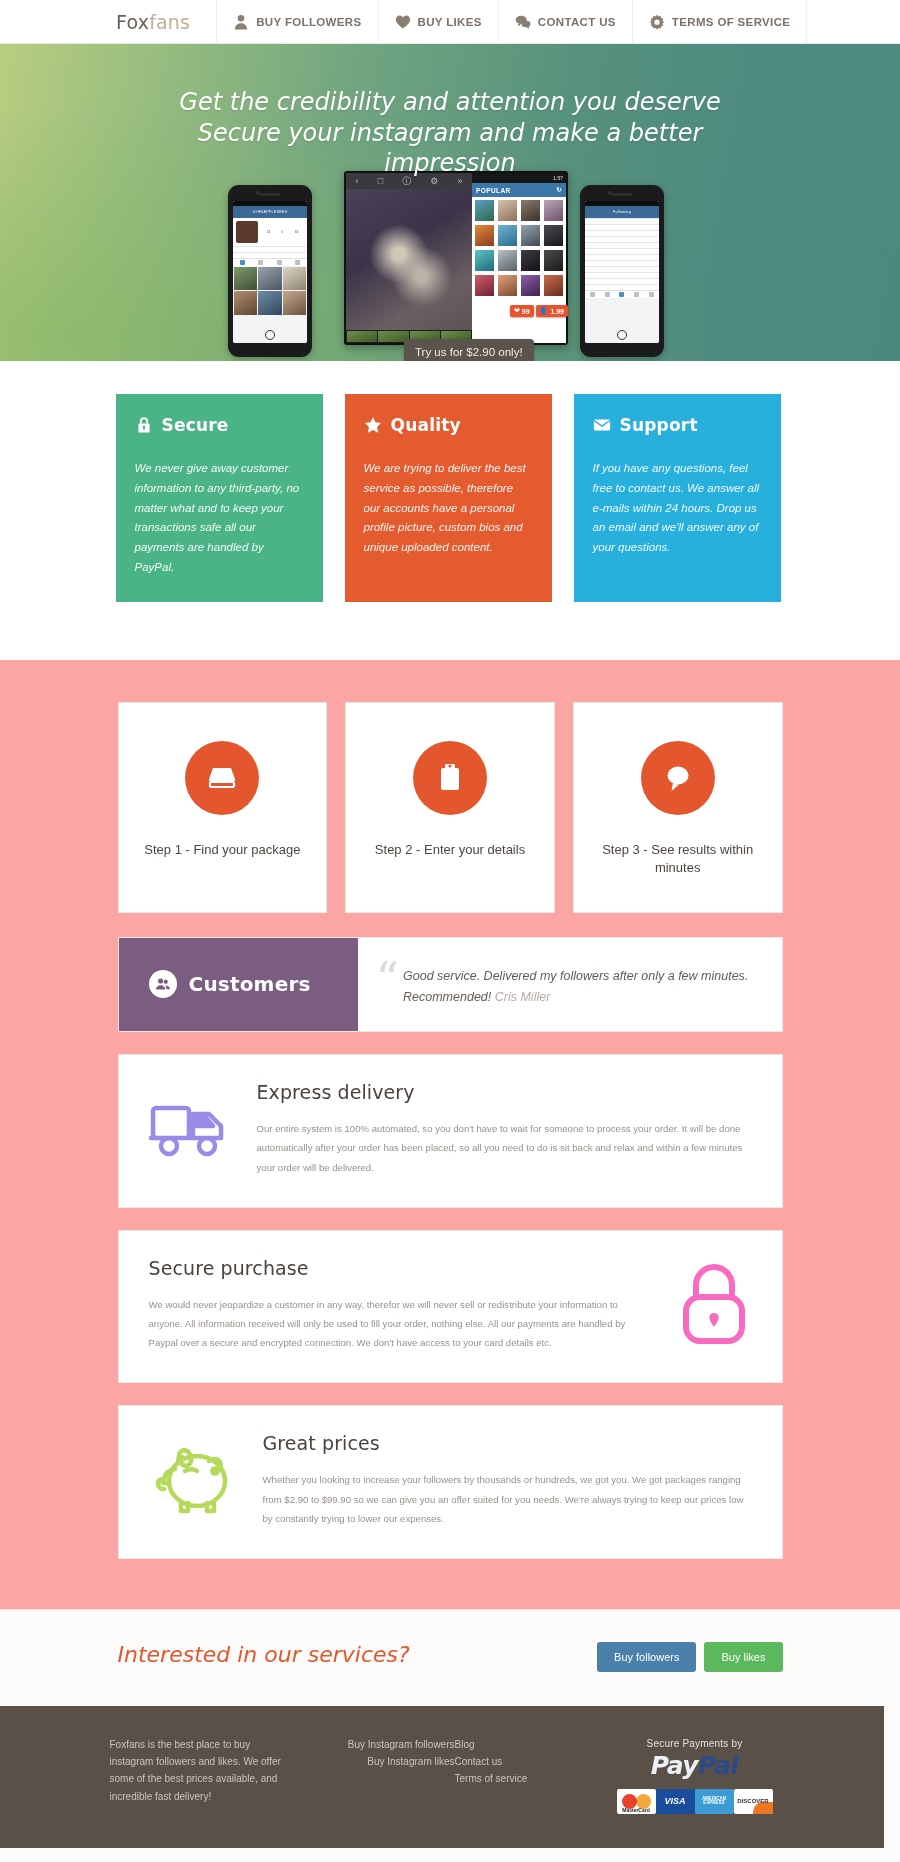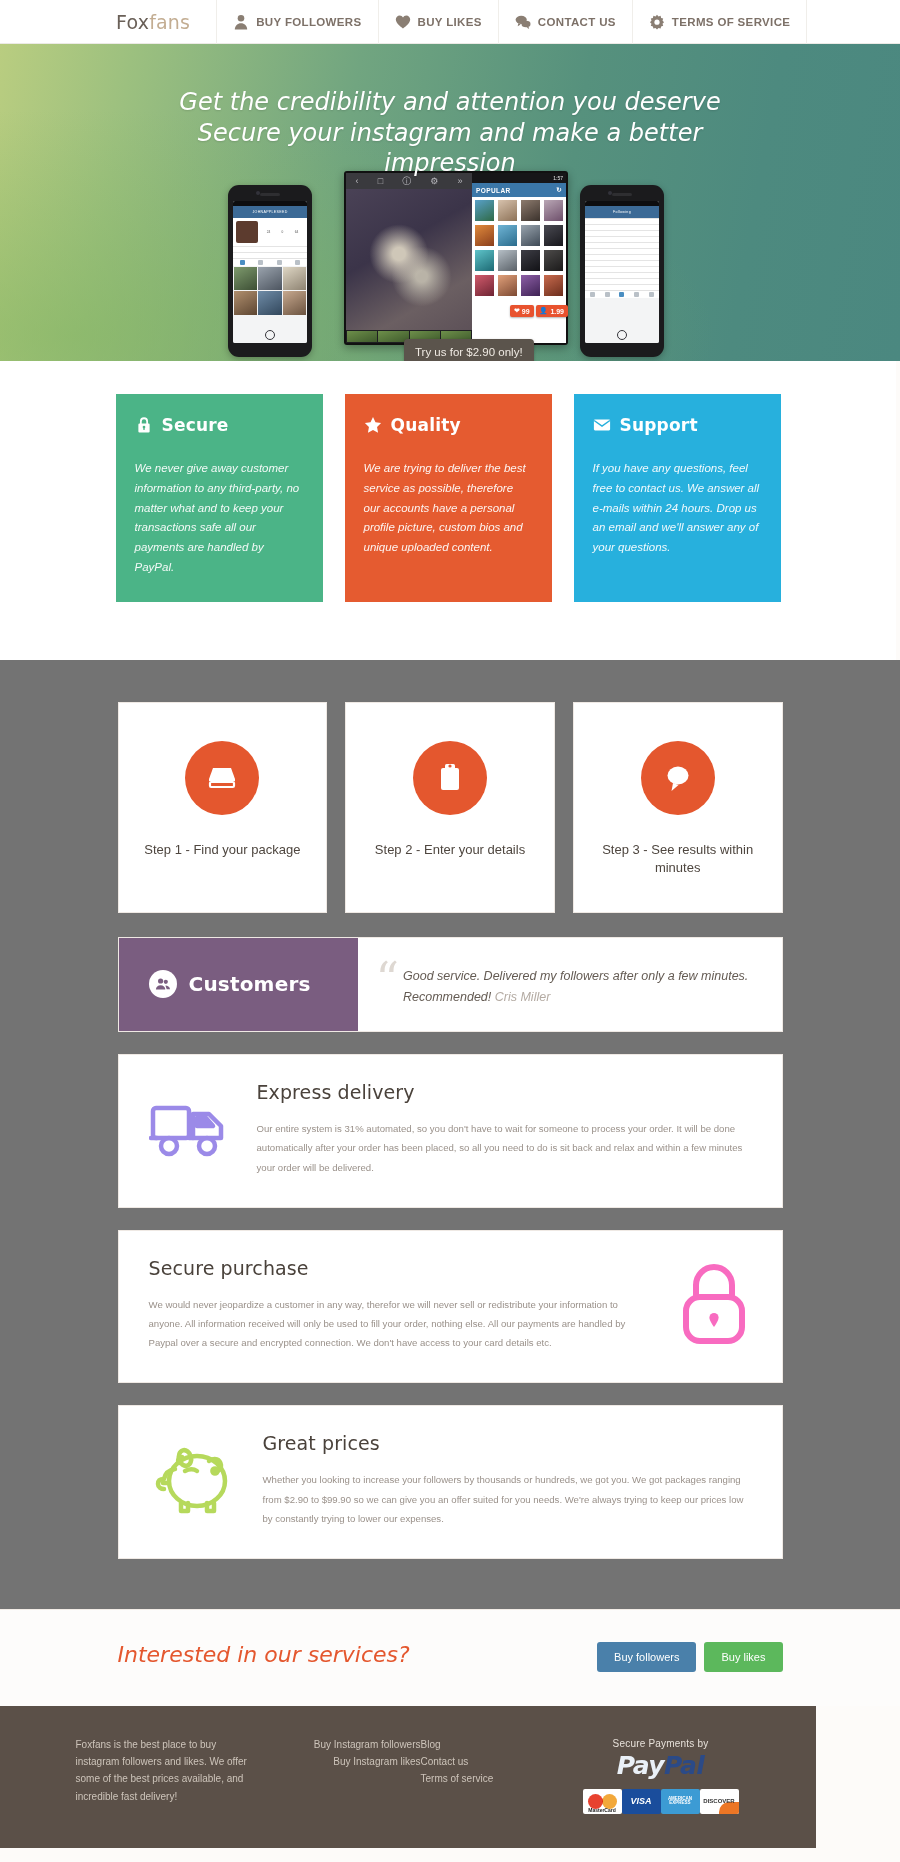--- a/index.html
+++ b/index.html
@@ -130,21 +130,21 @@
   .fcard.blue   { background:#27b0dd; }
   .fcard h3 {
     display:flex; align-items:center; gap:9px;
     font-size:17px; font-weight:bold; letter-spacing:.2px; margin-bottom:24px;
     font-family:"DejaVu Sans", sans-serif;
   }
   .fcard h3 svg { width:18px; height:18px; fill:#fff; flex:0 0 18px; }
   .fcard p { font-size:11.5px; line-height:1.72; font-style:italic; color:rgba(255,255,255,.93); }
 
   
-  .beige { width:900px; background:#737373; padding: 42px 0 50px; }
+  .beige { width:900px; background:#fca5a5; padding: 42px 0 50px; }
   .steps { display:flex; gap:18px; }
   .step {
     width:210px; background:#fff; border:1px solid #efe9e4;
     padding: 38px 18px 34px; text-align:center;
   }
   .circ {
     width:74px; height:74px; border-radius:50%; background:#e4572e;
     margin:0 auto 26px; display:flex; align-items:center; justify-content:center;
   }
   .circ svg { width:32px; height:32px; fill:#fff; }
@@ -176,21 +176,21 @@
   
   .cta-wrap { width:900px; background:#fdfcfb; padding: 32px 0 34px; border-top:1px solid #f2ece7; }
   .cta { display:flex; align-items:flex-start; justify-content:space-between; }
   .cta h2 { font-size:22px; font-style:italic; color:#e4572e; font-family:"DejaVu Sans",sans-serif; font-weight:400;}
   .cta-btns { display:flex; gap:8px; }
   .btn { font-size:11px; color:#fff; padding:9px 17px; border-radius:3px; border:none; cursor:pointer; font-family:"Liberation Sans",sans-serif;}
   .btn.blue  { background:#4a80aa; }
   .btn.green { background:#5cb85c; }
 
   
-  footer { width:816px; background:#5b5048; padding: 30px 0 34px; }
+  footer { width:884px; background:#5b5048; padding: 30px 0 34px; }
   .foot { display:flex; }
   .foot-col { font-size:10px; line-height:1.72; color:#cdc4ba; }
   .fc1 { width:175px; }
   .fc2 { width:170px;text-align:right; }
   .fc3 { width:160px; }
   .foot-col a { display:block; color:#cdc4ba; text-decoration:none; cursor:pointer; }
   .fc4 { flex:1; text-align:center; padding-top:2px; }
   .pp-lead { font-size:10px; color:#e7e1da; letter-spacing:.2px; margin-bottom:2px; }
   .pp-logo { font-family:"DejaVu Sans",sans-serif; font-weight:bold; font-style:italic; font-size:25px; letter-spacing:-.6px;}
   .pp-logo .p1 { color:#eaf0f7; }
@@ -489,21 +489,21 @@
           <rect x="4" y="12" width="36" height="30" rx="3"></rect>
           <path d="M44 18h16l12 12v12H44z"></path>
           <path d="M48 22h9l7 8h-16z" fill="#9b8ae8"></path>
           <circle cx="20" cy="50" r="8"></circle>
           <circle cx="58" cy="50" r="8"></circle>
           <path d="M2 42h6M40 42h4"></path>
         </svg>
       </div>
       <div class="txt">
         <h2>Express delivery</h2>
-        <p>Our entire system is 31% automated, so you don't have to wait for someone to process your order. It will be done automatically after your order has been placed, so all you need to do is sit back and relax and within a few minutes your order will be delivered.</p>
+        <p>Our entire system is 100% automated, so you don't have to wait for someone to process your order. It will be done automatically after your order has been placed, so all you need to do is sit back and relax and within a few minutes your order will be delivered.</p>
       </div>
     </div>
 
     <div class="panel rev">
       <div class="art">
         <svg width="76" height="84" viewBox="0 0 76 84" fill="none" stroke="#f86bc0" stroke-width="6" stroke-linejoin="round">
           <path d="M20 34V22a18 18 0 0 1 36 0v12"></path>
           <rect x="10" y="34" width="56" height="44" rx="14"></rect>
           <path d="M38 50a4.6 4.6 0 0 0-4.6 4.6c0 3.6 4.6 9.4 4.6 9.4s4.6-5.8 4.6-9.4A4.6 4.6 0 0 0 38 50z" fill="#f86bc0" stroke="none"></path>
         </svg>

